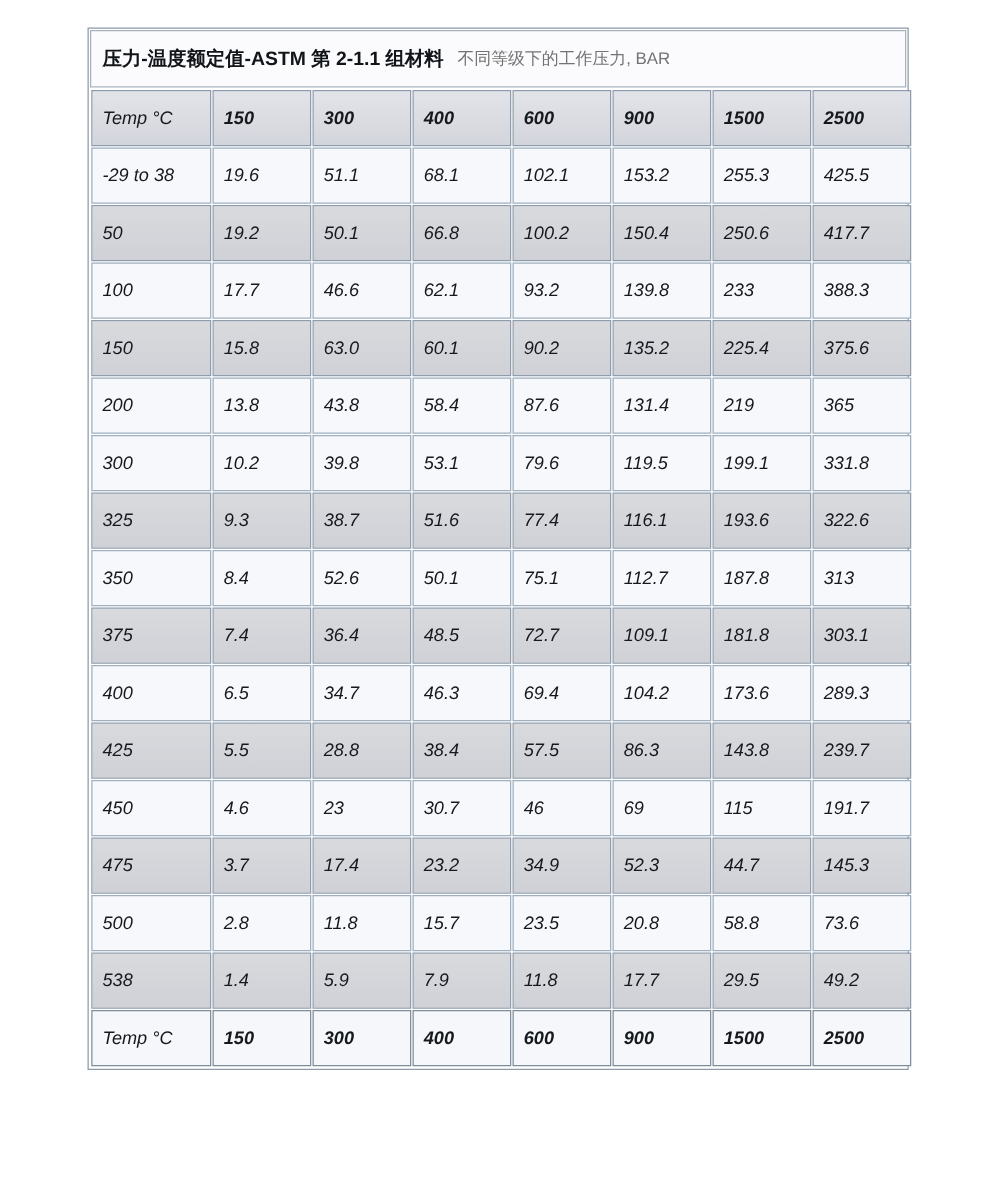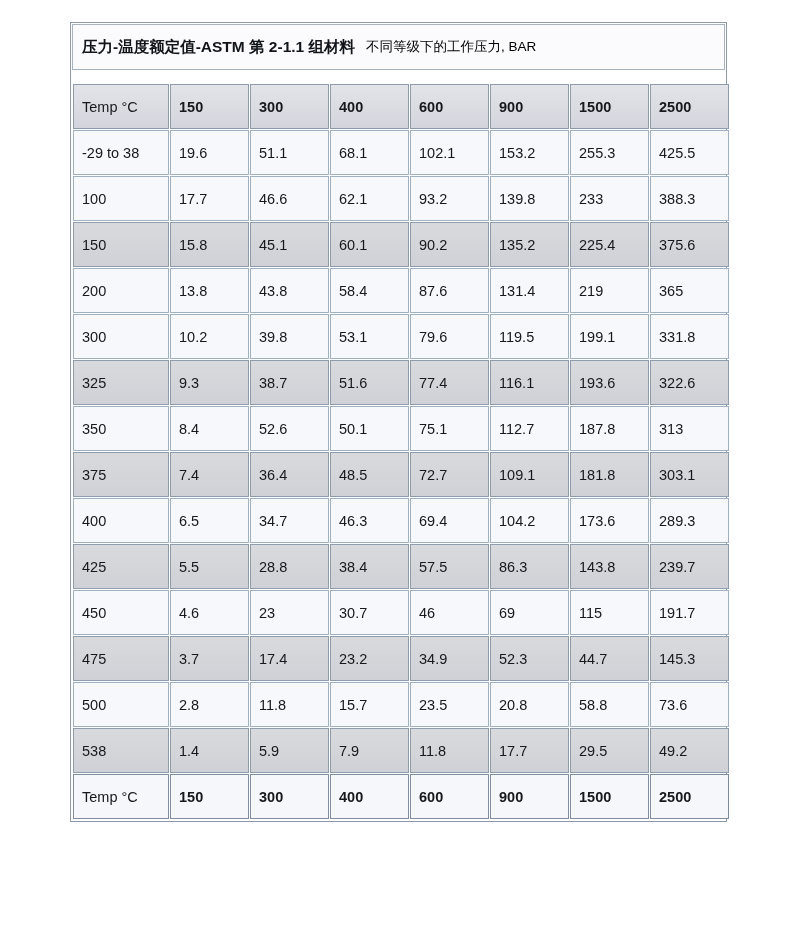--- a/index.html
+++ b/index.html
@@ -40,31 +40,32 @@
   }
   .title-main {
     font-size: 15.5px;
     font-weight: bold;
     color: #111418;
     letter-spacing: 0px;
   }
   .title-sub {
     font-size: 13.5px;
     font-weight: normal;
-    color: #000000;
+    color: #737373;
     margin-left: 11px;
   }
 
   
   table.grid {
     border-collapse: separate;
     border-spacing: 1px;
     width: 100%;
     table-layout: fixed;
-    margin-top: 13px;
+    margin-top: 1px;
+    font-style: italic;
   }
   table.grid td {
     box-sizing: border-box;
     height: 45px;
     padding: 0 0 0 8px;
     font-size: 14.5px;
     color: #15181c;
     border: 1px solid #9aa6b2;
     vertical-align: middle;
     white-space: nowrap;
@@ -138,34 +139,44 @@
         <tr class="body-row light">
           <td>-29 to 38</td>
           <td>19.6</td>
           <td>51.1</td>
           <td>68.1</td>
           <td>102.1</td>
           <td>153.2</td>
           <td>255.3</td>
           <td>425.5</td>
         </tr>
+        <tr class="body-row dark">
+          <td>50</td>
+          <td>19.2</td>
+          <td>50.1</td>
+          <td>66.8</td>
+          <td>100.2</td>
+          <td>150.4</td>
+          <td>250.6</td>
+          <td>417.7</td>
+        </tr>
         <tr class="body-row light">
           <td>100</td>
           <td>17.7</td>
           <td>46.6</td>
           <td>62.1</td>
           <td>93.2</td>
           <td>139.8</td>
           <td>233</td>
           <td>388.3</td>
         </tr>
         <tr class="body-row dark">
           <td>150</td>
           <td>15.8</td>
-          <td>45.1</td>
+          <td>63.0</td>
           <td>60.1</td>
           <td>90.2</td>
           <td>135.2</td>
           <td>225.4</td>
           <td>375.6</td>
         </tr>
         <tr class="body-row light">
           <td>200</td>
           <td>13.8</td>
           <td>43.8</td>

